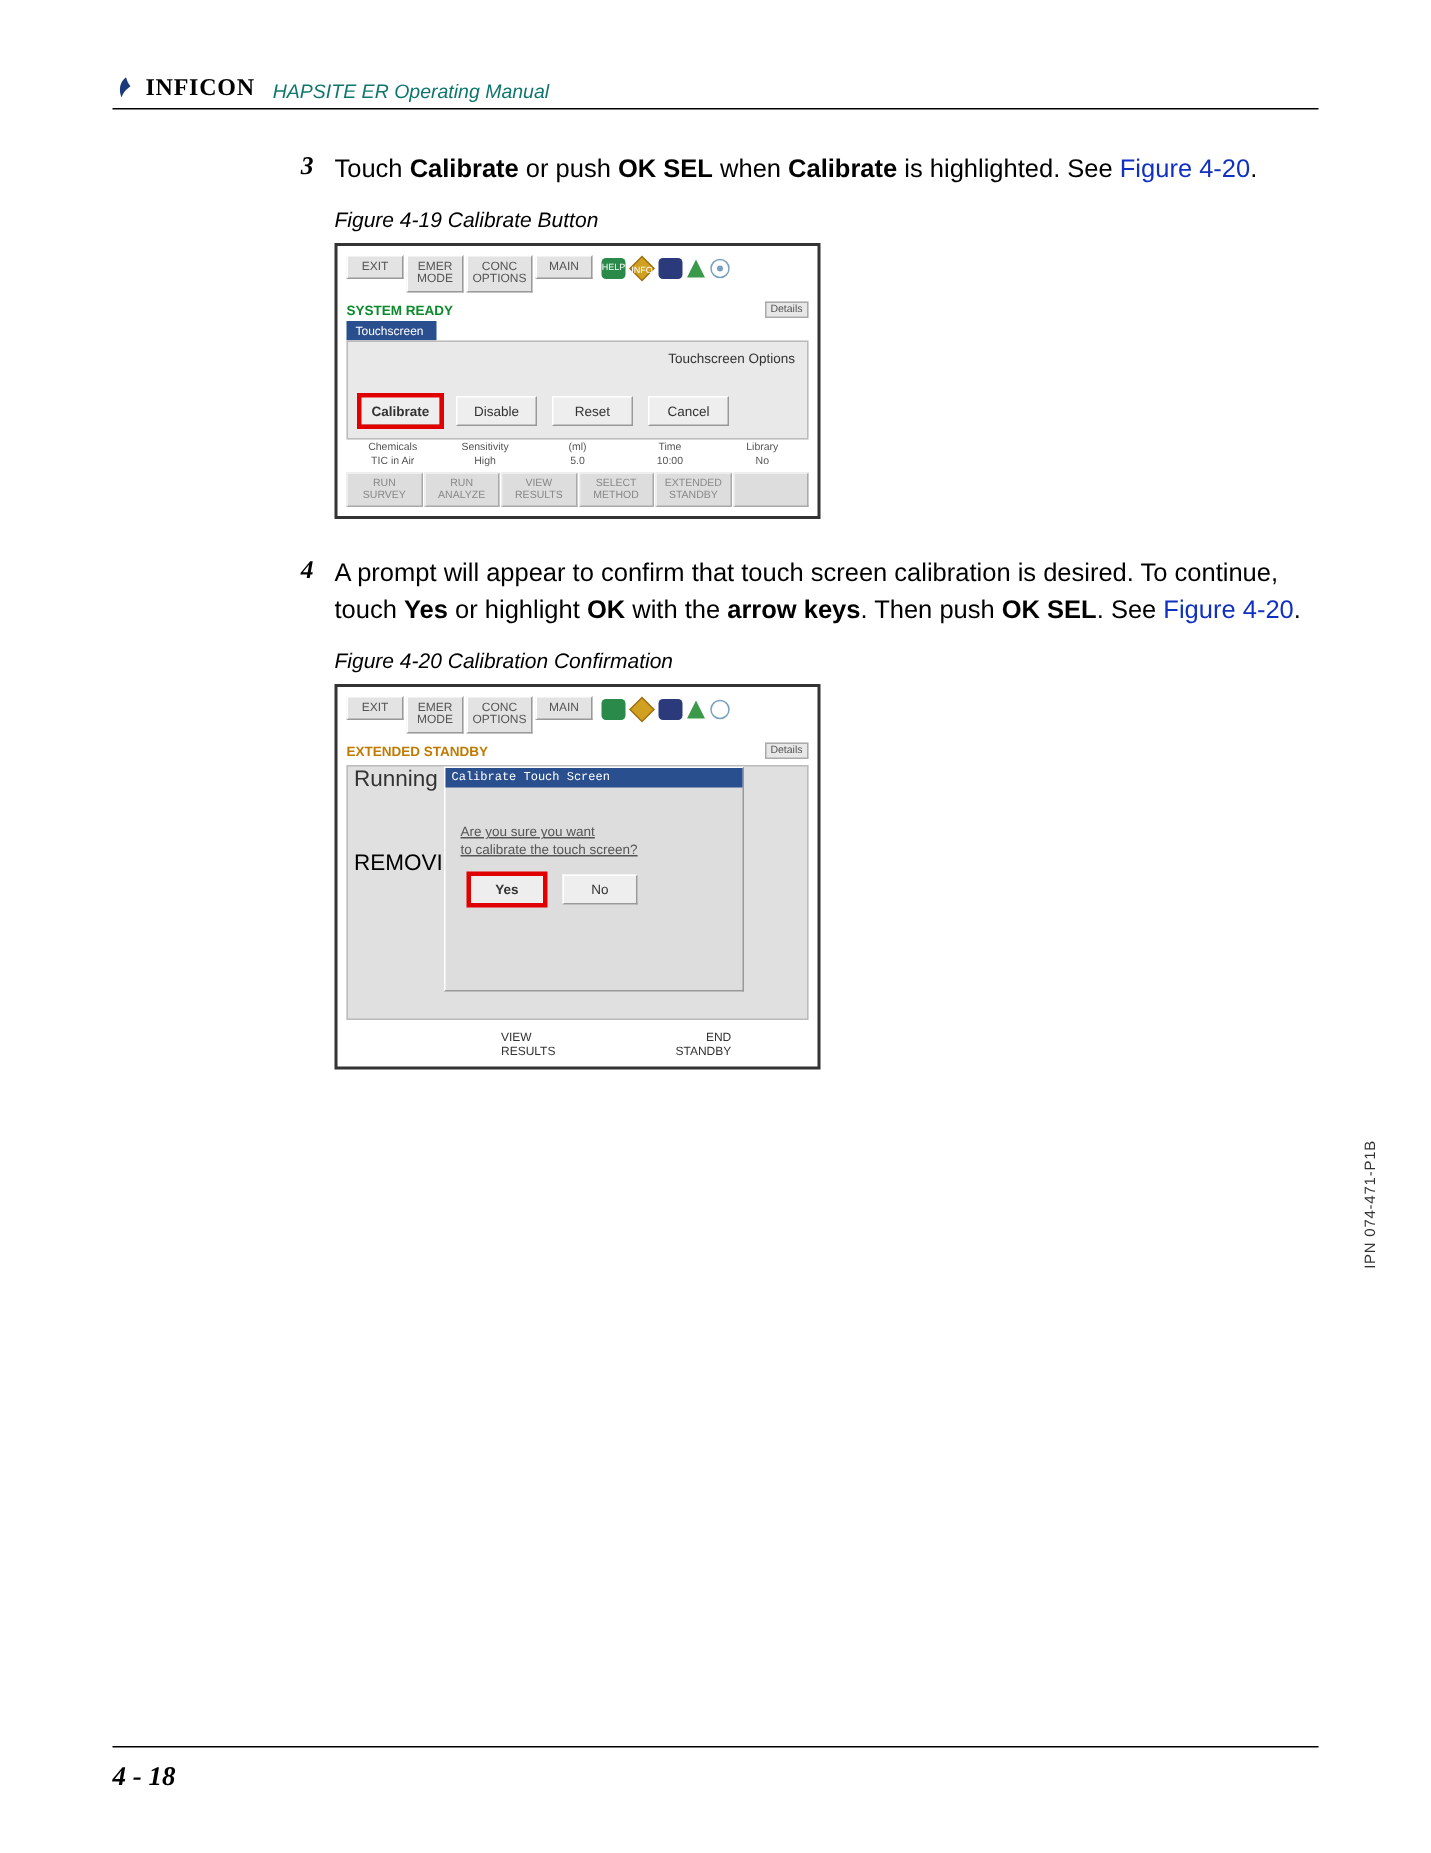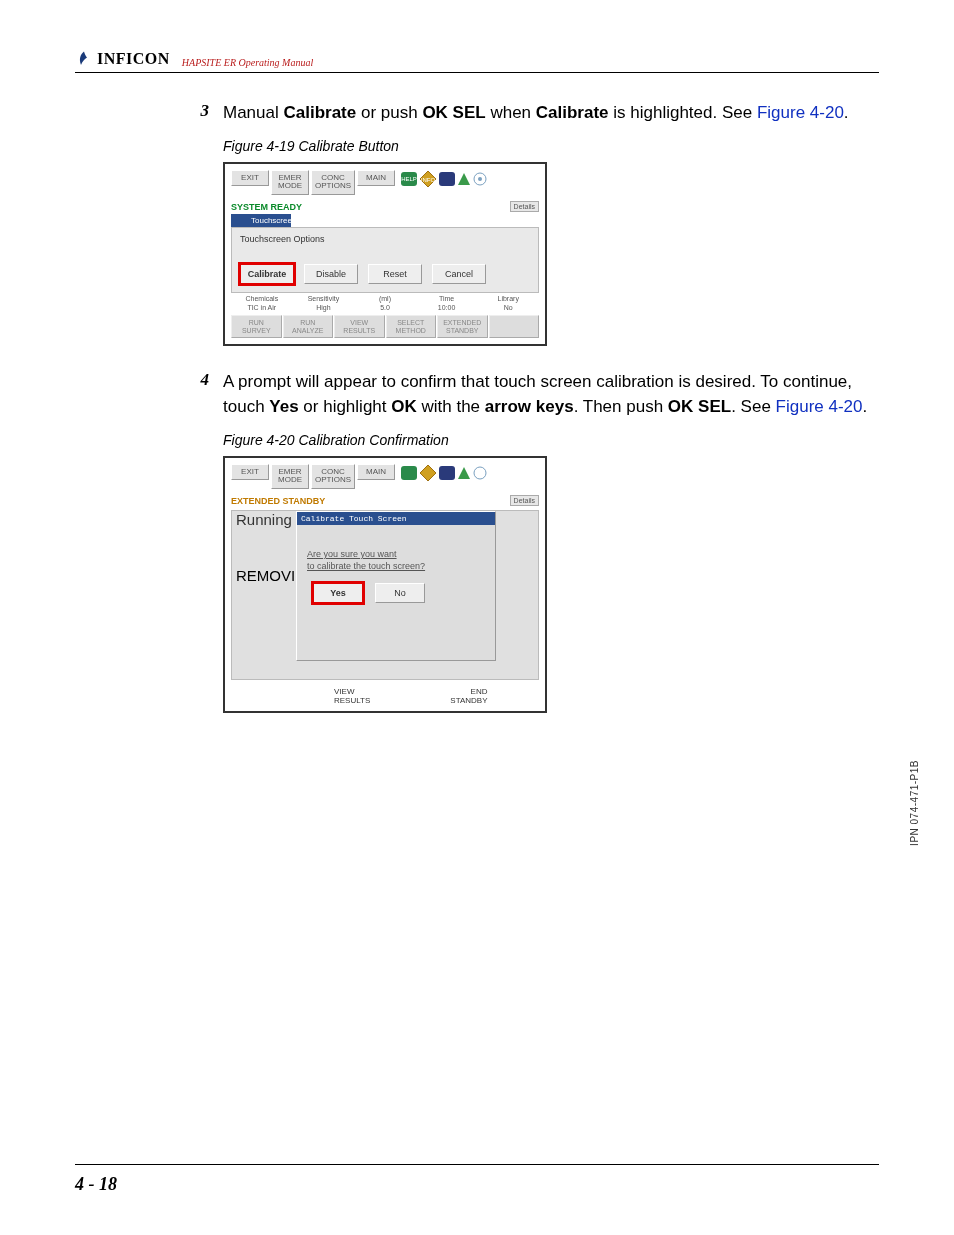--- a/index.html
+++ b/index.html
@@ -26,23 +26,22 @@
   .logo {
     display: flex; align-items: center; gap: 4px;
     font-family: Georgia, serif;
     font-weight: bold;
     font-size: 16px;
     letter-spacing: 0.5px;
   }
   .logo svg { width: 18px; height: 18px; }
   .manual-title {
     font-style: italic;
-    font-size: 10px;
-    color: #b91c1c;
-    font-family: Liberation Serif, serif;
+    font-size: 13px;
+    color: #0f766e;
   }
   .content { padding-left: 120px; padding-top: 28px; }
   .step { display: flex; gap: 14px; margin-bottom: 12px; }
   .step-num {
     font-family: Georgia, serif;
     font-weight: bold;
     font-style: italic;
     font-size: 17px;
     min-width: 14px; text-align: right;
   }
@@ -81,27 +80,27 @@
     font-size: 9px; font-weight: bold;
   }
   .status-row span:first-child { flex:1; }
   .details-btn {
     font-size: 7px; font-weight: normal; color:#555;
     background:#e7e7e7; border:1px solid #aaa; padding: 1px 3px;
   }
   .tab {
     margin: 0 6px;
     background: #2a4f8f; color: #fff;
-    font-size: 8px; padding: 2px 20px; width: 60px;
+    font-size: 8px; padding: 2px 6px; width: 60px;
   }
   .panel {
     margin: 0 6px; padding: 6px 8px 8px 8px;
     background: #e9e9e9; border: 1px solid #bbb;
   }
-  .opt-title { font-size: 9px; color: #333; margin-bottom: 20px; }
+  .opt-title { font-size: 9px; color: #333; margin-bottom: 20px; text-align: right; }
   .btn-row { display: flex; gap: 10px; }
   .flat-btn {
     background: #eee;
     border: 1px solid #999;
     border-top-color:#fff; border-left-color:#fff;
     padding: 4px 0; width: 54px; text-align: center;
     font-size: 9px; color: #333;
   }
   .hi-red { outline: 3px solid #e00000; outline-offset: -1px; font-weight: bold;}
   .info-grid {
@@ -178,21 +177,21 @@
       <span>INFICON</span>
     </div>
     <div class="manual-title">HAPSITE ER Operating Manual</div>
   </div>
 
   <div class="content">
 
     <div class="step">
       <div class="step-num">3</div>
       <div class="step-text">
-        <span>Manual </span><b>Calibrate</b><span> or push </span><b>OK SEL</b><span> when </span><b>Calibrate</b><span> is highlighted. See </span><span class="figref">Figure 4-20</span><span>.</span>
+        <span>Touch </span><b>Calibrate</b><span> or push </span><b>OK SEL</b><span> when </span><b>Calibrate</b><span> is highlighted. See </span><span class="figref">Figure 4-20</span><span>.</span>
       </div>
     </div>
 
     <div style="padding-left:28px;">
       <div class="figcap">Figure 4-19  Calibrate Button</div>
 
       <div class="shot">
         <div class="tb">
           <div class="tb-btn w1">EXIT</div>
           <div class="tb-btn w1" style="white-space:pre;">EMER

